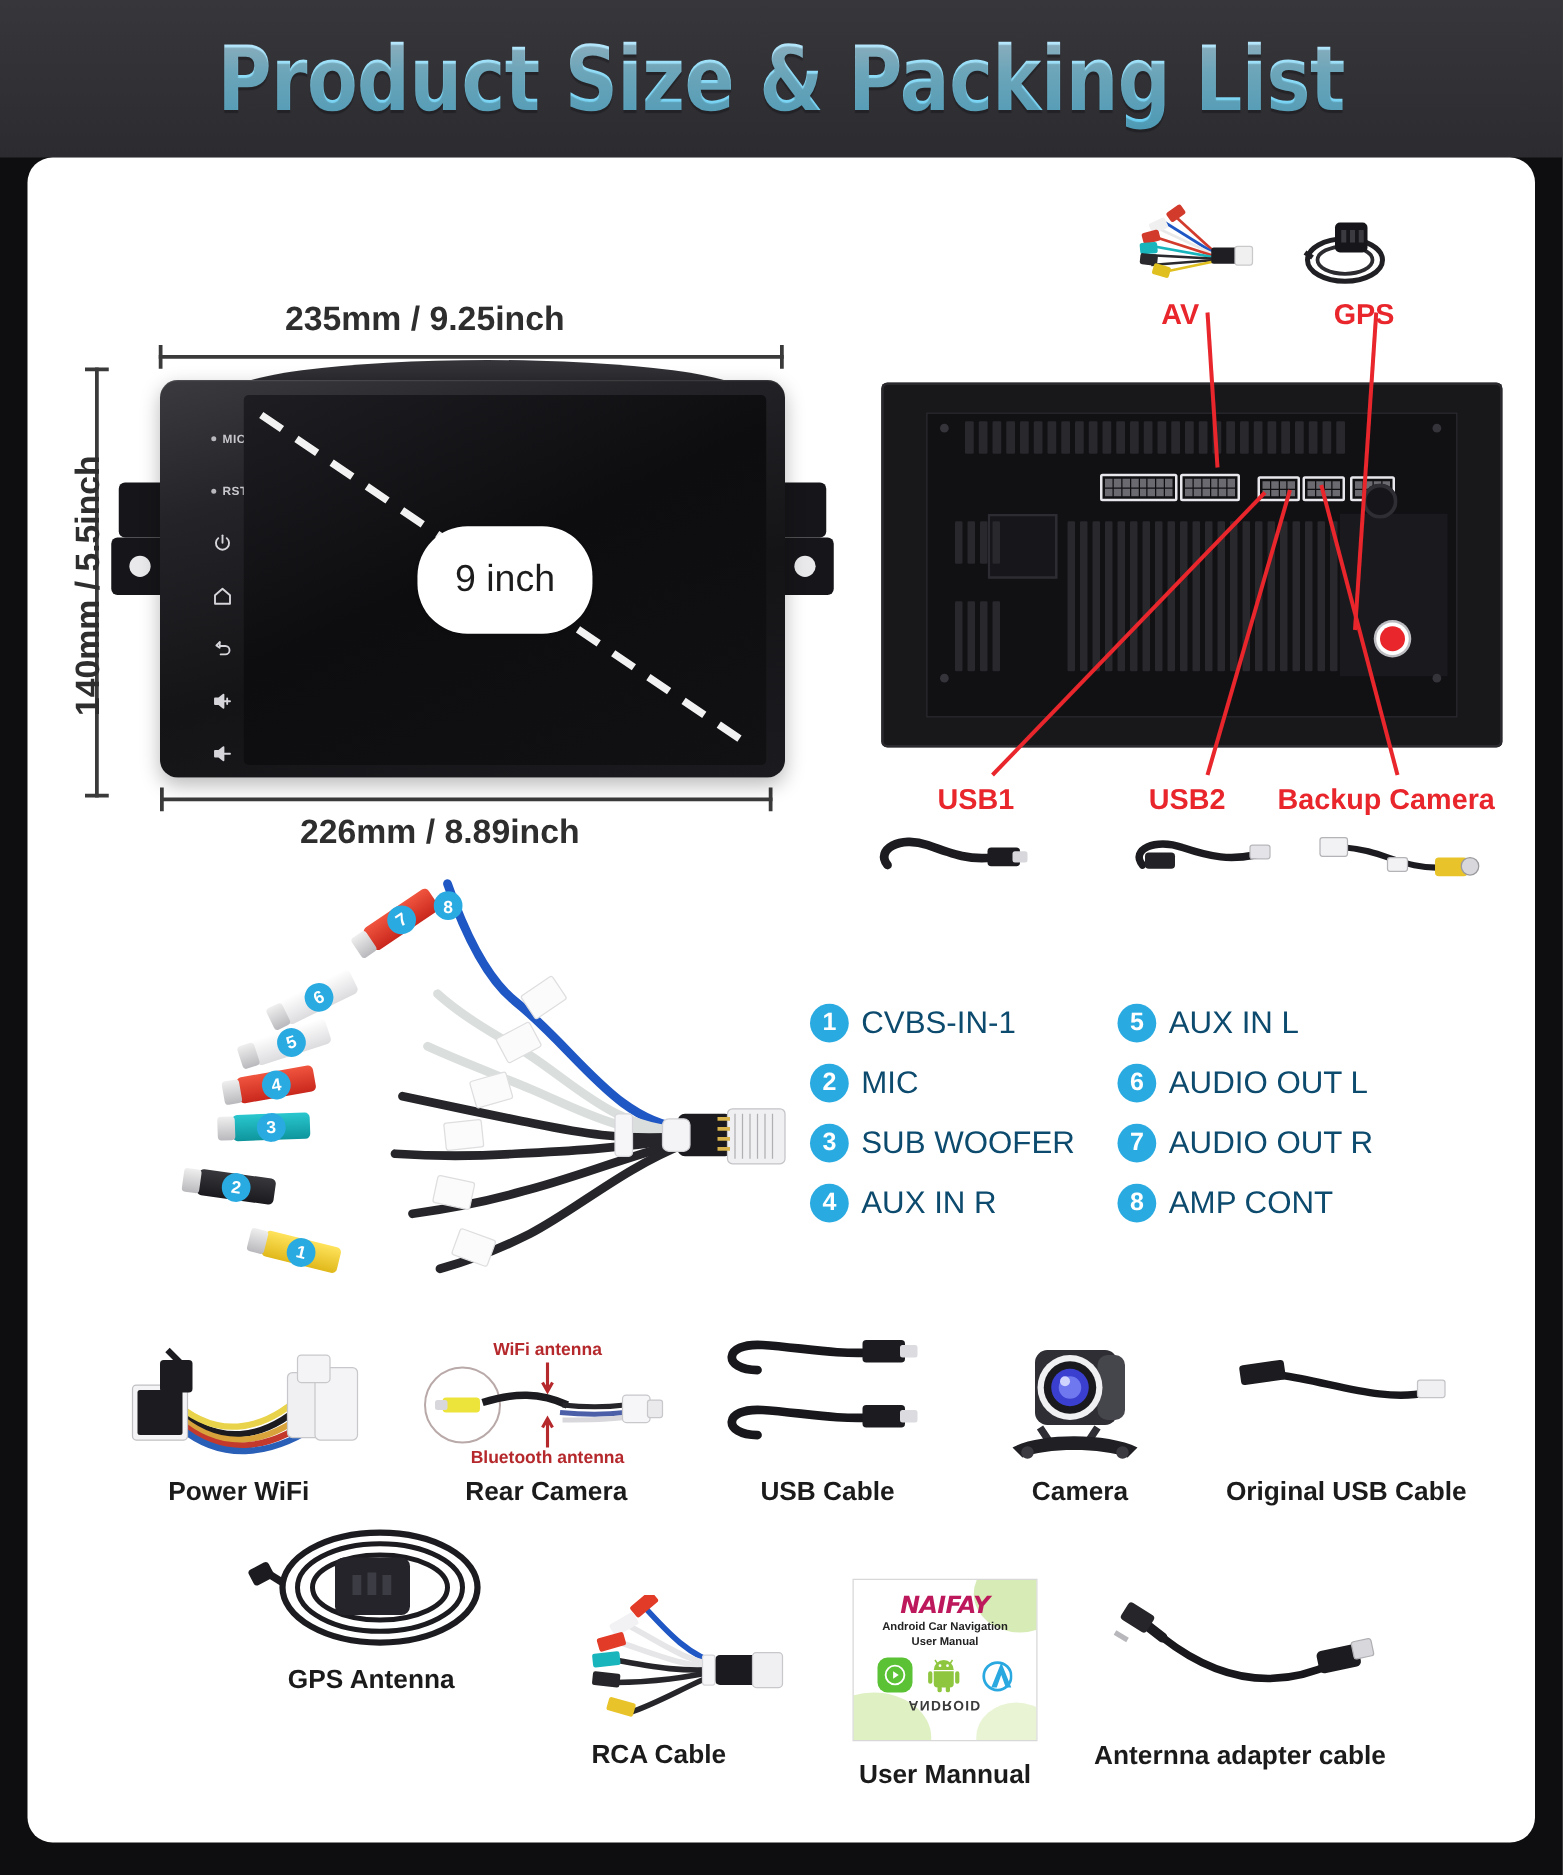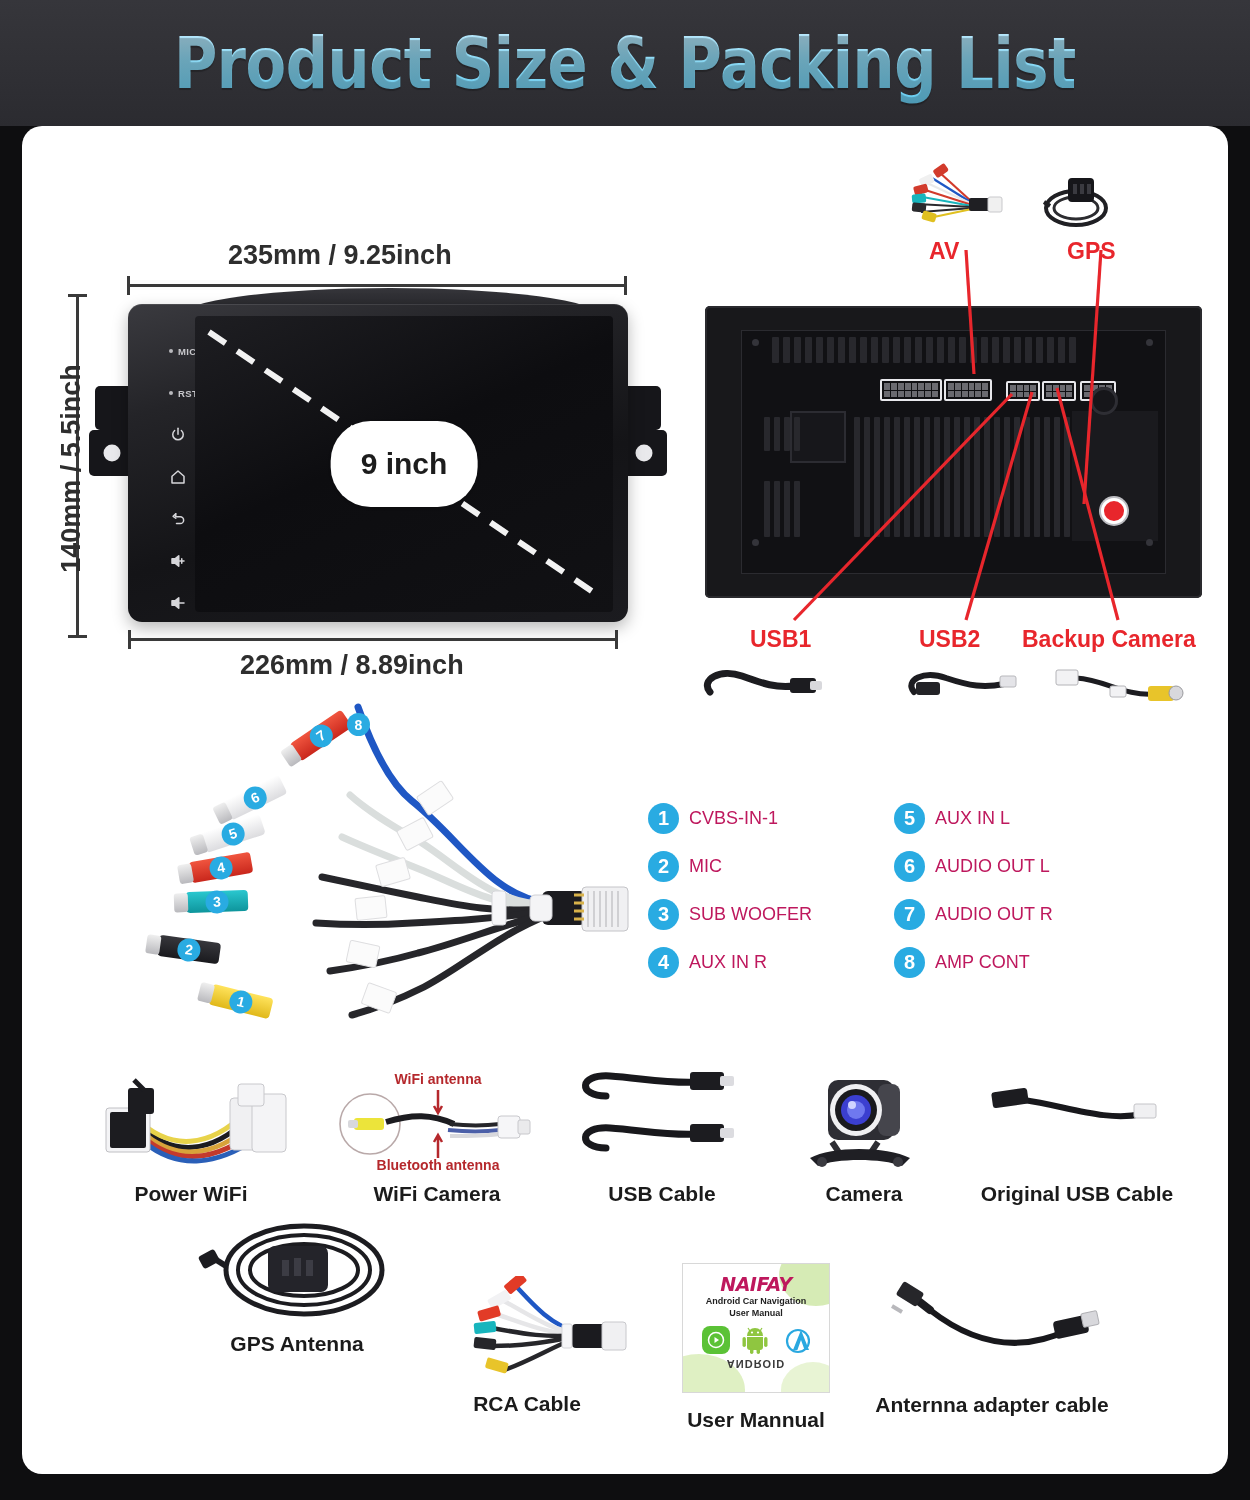--- a/index.html
+++ b/index.html
@@ -102,21 +102,21 @@
   .ico { width: 18px; height: 18px; display: block; }
   .ico path, .ico circle, .ico line, .ico polyline, .ico polygon { stroke: #d6d6da; }
 
   .diag {
     position: absolute; left: 0; top: 0; width: 100%; height: 100%;
     overflow: hidden; pointer-events: none;
   }
   .pill-9inch {
     position: absolute; left: 50%; top: 50%; transform: translate(-50%,-50%);
     background: #ffffff; border-radius: 40px;
-    padding: 26px 30px; font-size: 30px; font-weight: 700; color: #1c1c1c;
+    padding: 26px 30px; font-size: 30px; font-weight: 400; color: #1c1c1c;
     font-family: "Liberation Sans", sans-serif; white-space: nowrap;
     box-shadow: 0 1px 3px rgba(0,0,0,0.2);
   }
 
   
   .rear-wrap { position: absolute; left: 700px; top: 315px; width: 500px; height: 300px; }
   .rear-frame {
     position: absolute; inset: 0; background: #18181b; border-radius: 5px;
     box-shadow: inset 0 0 0 2px #2a2a2e;
   }
@@ -147,21 +147,21 @@
   
   .legend { position: absolute; left: 648px; top: 800px; width: 530px; }
   .legend-col { position: absolute; top: 0; }
   .legend-item { display: flex; align-items: center; gap: 10px; height: 48px; }
   .badge {
     width: 31px; height: 31px; border-radius: 50%; background: #29abe2;
     color: #fff; font-size: 20px; font-weight: 700; display: flex;
     align-items: center; justify-content: center; flex: 0 0 31px;
     font-family: "Liberation Sans", sans-serif;
   }
-  .legend-text { font-size: 18px; font-weight: 400; color: #be185d; white-space: nowrap; }
+  .legend-text { font-size: 25px; font-weight: 400; color: #0c4a6e; white-space: nowrap; }
 
   
   .harness { position: absolute; left: 160px; top: 695px; width: 480px; height: 360px; }
   .rca {
     position: absolute; width: 62px; height: 21px; border-radius: 4px;
   }
   .rca::before {
     content: ""; position: absolute; left: -12px; top: 1px;
     width: 14px; height: 19px; border-radius: 3px;
     background: linear-gradient(180deg,#efefef,#b9b9bd);
@@ -696,21 +696,21 @@
             <rect x="32" y="52" width="30" height="12" rx="3" fill="#ece43a"></rect>
             <rect x="26" y="54" width="10" height="8" rx="2" fill="#d8d8dc"></rect>
             <path d="M64 56 C90 48 110 48 132 58" stroke="#1c1c20" stroke-width="6" fill="none"></path>
             <path d="M128 58 C146 60 162 60 178 58" stroke="#26262a" stroke-width="4" fill="none"></path>
             <path d="M126 64 C146 66 162 66 178 64" stroke="#4b5fa8" stroke-width="4" fill="none"></path>
             <path d="M128 70 C146 70 162 70 178 68" stroke="#d8d8dc" stroke-width="4" fill="none"></path>
             <rect x="176" y="50" width="22" height="22" rx="3" fill="#f6f6f8" stroke="#c8c8cc"></rect>
             <rect x="196" y="54" width="12" height="14" rx="2" fill="#eaeaec" stroke="#c8c8cc"></rect>
           </svg>
         </div>
-        <div class="lbl-item acc-label">WiFi Camera</div>
+        <div class="lbl-item acc-label">Rear Camera</div>
       </div>
 
       <div class="acc" style="left:540px; top:940px; width:200px;">
         <div class="acc-img">
           <svg viewBox="0 0 200 110" width="200" height="110">
             <g fill="none" stroke="#18181c" stroke-width="7" stroke-linecap="round">
               <path d="M44 30 C16 30 16 8 48 10 C78 12 108 18 136 16"></path>
               <path d="M44 82 C16 82 16 60 48 62 C78 64 108 70 136 68"></path>
             </g>
             <rect x="128" y="6" width="34" height="18" rx="3" fill="#1c1c20"></rect>

